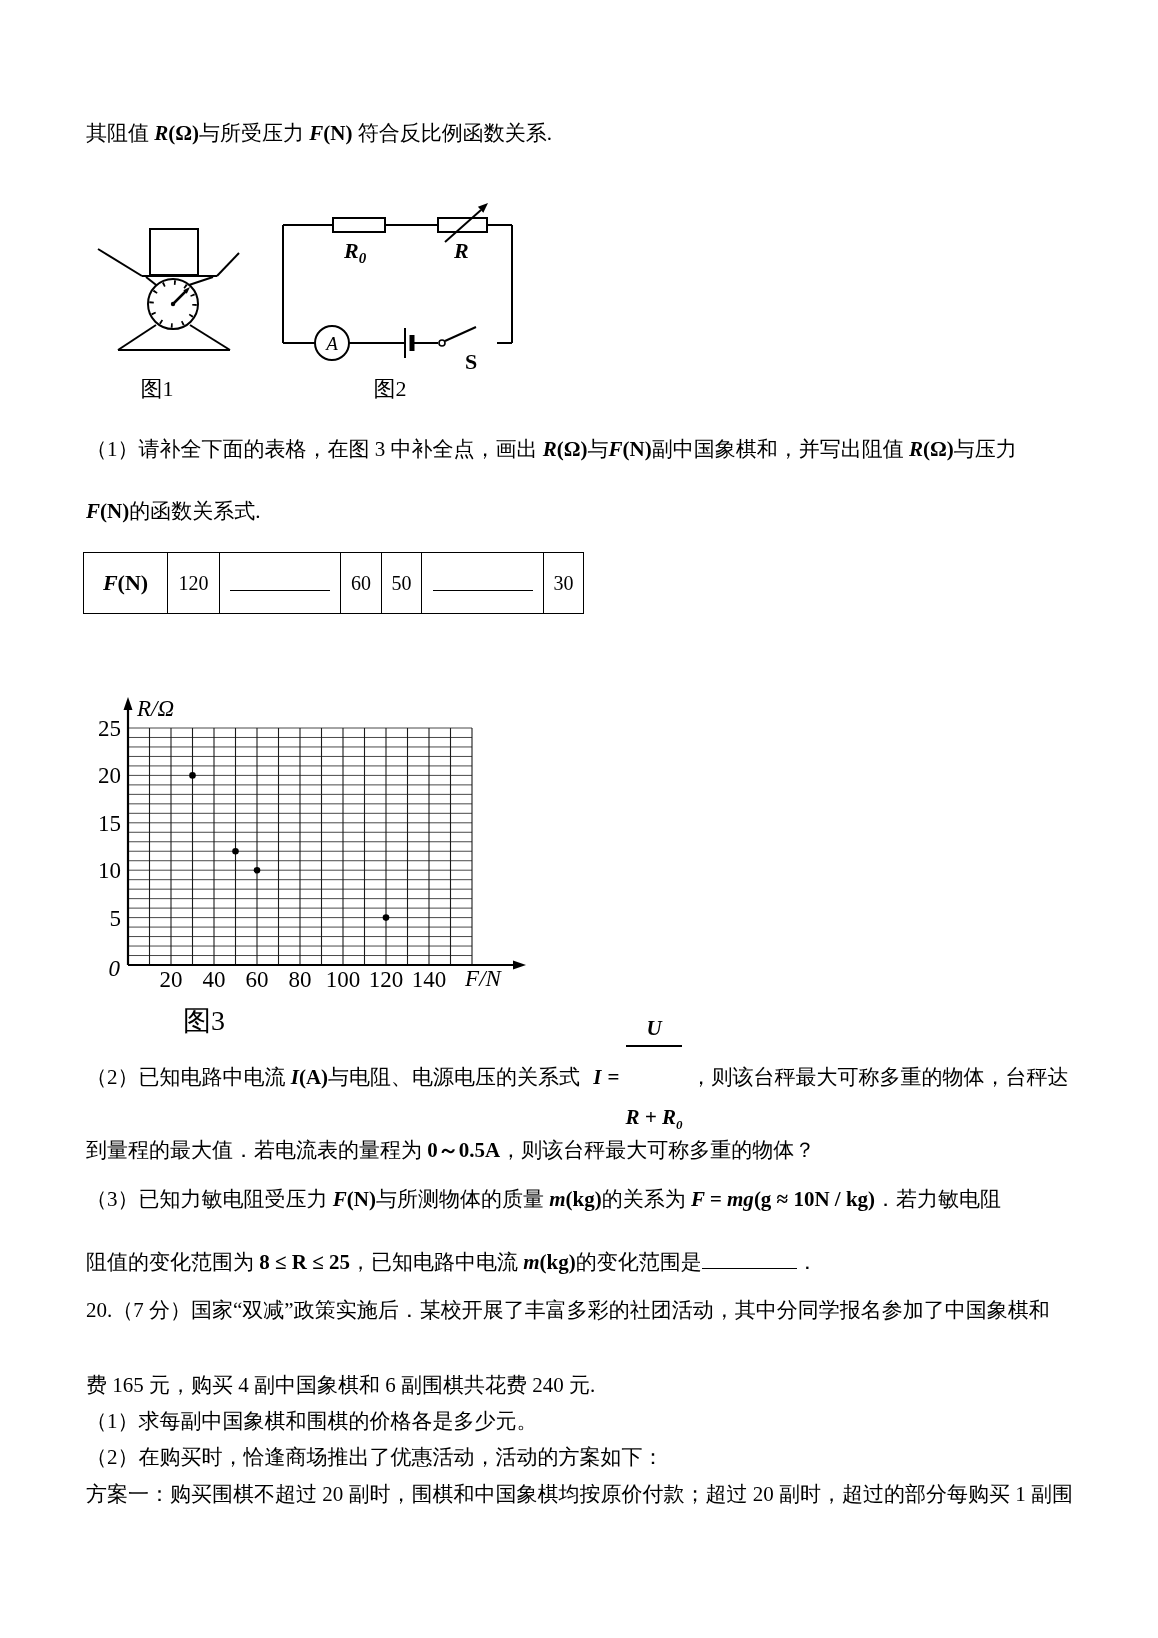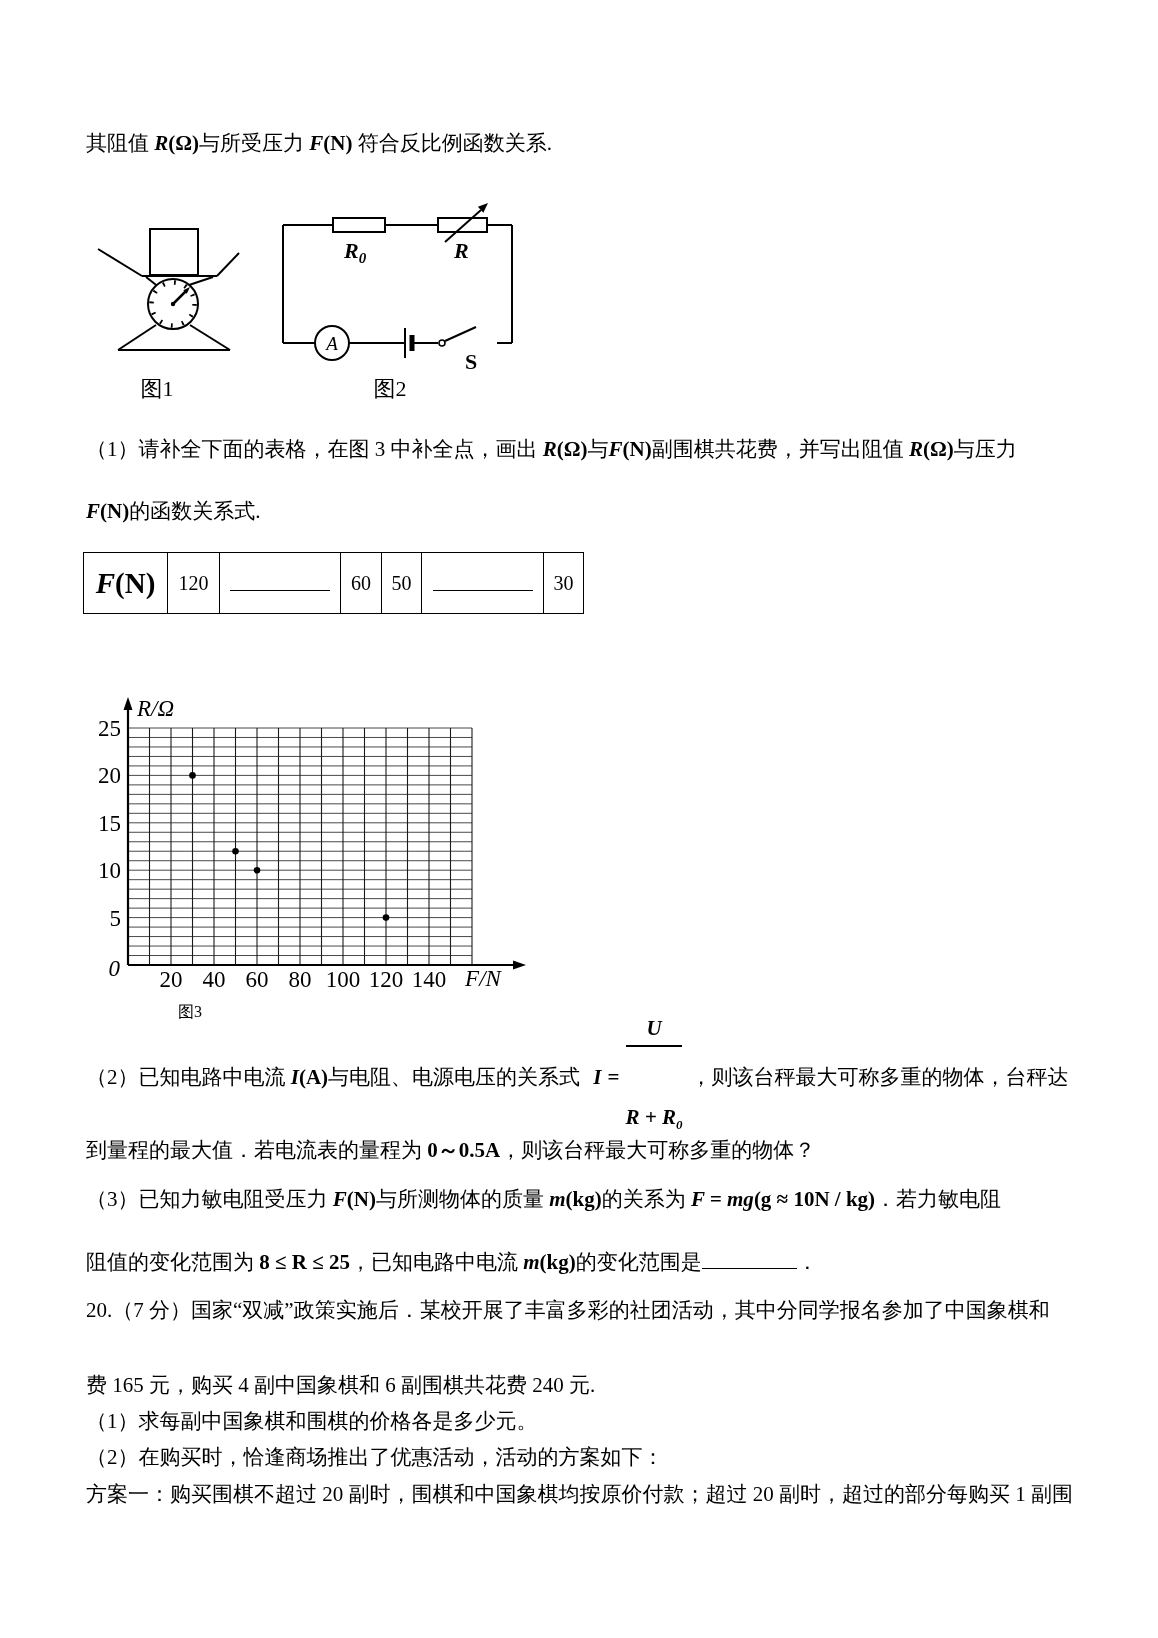--- a/index.html
+++ b/index.html
@@ -11,23 +11,23 @@
   .line{position:absolute;left:86px;white-space:pre;line-height:27px;}
   .line-tall{display:flex;align-items:center;height:70px;}
   .mb{font-weight:bold;}
   .mbi{font-weight:bold;font-style:italic;}
   .blank{display:inline-block;width:95px;border-bottom:1.6px solid #000;height:1.0em;vertical-align:baseline;}
   .blank-cell{width:100px;}
   
   .data-table{position:absolute;border-collapse:collapse;table-layout:fixed;}
   .data-table td{border:1.6px solid #000;text-align:center;vertical-align:middle;
     font-size:20px;height:60px;padding:0;}
-  .data-table td.th{font-size:29px;}
-  
-  .caption{position:absolute;text-align:center;font-size:16px;}
+  .data-table td.th{font-size:22px;}
+  
+  .caption{position:absolute;text-align:right;font-size:28px;}
   .fig-caption{font-size:22px;font-family:"Liberation Serif","DejaVu Serif",serif;}
   .circuit-label{font-size:22px;font-style:italic;font-weight:bold;}
   .ammeter-label{font-size:19px;font-style:italic;}
   .sw-label{font-size:22px;font-weight:bold;}
   
   .formula{display:inline-flex;align-items:center;margin:0 8px;}
   .formula .feq{font-weight:bold;margin:0 6px;}
   .frac{display:inline-block;text-align:center;vertical-align:middle;}
   .frac .num{display:block;border-bottom:2px solid #000;padding:0 16px 3px;}
   .frac .den{display:block;padding-top:3px;}
@@ -38,21 +38,21 @@
   .tick-x{text-anchor:middle;}
   .axis-label{font-family:"Liberation Serif","DejaVu Serif",serif;font-size:23px;font-style:italic;}
   svg{position:absolute;}
   svg line,svg path,svg rect,svg circle,svg polyline{vector-effect:non-scaling-stroke;}
 </style>
 </head>
 <body>
 
 <div class="page">
 
-  <div class="line" style="top:130px"><span>其阻值 </span><span class="mbi">R</span><span class="mb">(Ω)</span><span>与所受压力 </span><span class="mbi">F</span><span class="mb">(N)</span><span> 符合反比例函数关系.</span></div>
+  <div class="line" style="top:120px"><span>其阻值 </span><span class="mbi">R</span><span class="mb">(Ω)</span><span>与所受压力 </span><span class="mbi">F</span><span class="mb">(N)</span><span> 符合反比例函数关系.</span></div>
 
   <svg style="left:80px;top:192px" width="450" height="215" viewBox="0 0 450 215">
     <g stroke="#000" fill="none" stroke-width="2">
       <line x1="18" y1="57" x2="62" y2="84"></line>
       <line x1="62" y1="84" x2="137" y2="84"></line>
       <line x1="137" y1="84" x2="159" y2="61"></line>
       <rect x="70" y="37" width="48" height="46" fill="#fff"></rect>
       <line x1="66" y1="85" x2="80" y2="96"></line>
       <line x1="133" y1="85" x2="106" y2="94"></line>
       <circle cx="93" cy="112" r="25" fill="#fff"></circle>
@@ -85,21 +85,21 @@
       <line x1="365" y1="149" x2="396" y2="135"></line>
       <line x1="417" y1="151" x2="432" y2="151"></line>
       <text class="circuit-label" x="264" y="66" fill="#000" stroke="none"><tspan>R</tspan><tspan dy="5" font-size="15">0</tspan></text>
       <text class="circuit-label" x="374" y="66" fill="#000" stroke="none">R</text>
       <text class="ammeter-label" x="252" y="158" text-anchor="middle" fill="#000" stroke="none">A</text>
       <text class="sw-label" x="385" y="177" fill="#000" stroke="none">S</text>
       <text x="310" y="204" class="fig-caption" text-anchor="middle" fill="#000" stroke="none">图2</text>
     </g>
   </svg>
 
-  <div class="line" style="top:436px"><span>（1）请补全下面的表格，在图 3 中补全点，画出 </span><span class="mbi">R</span><span class="mb">(Ω)</span><span>与</span><span class="mbi">F</span><span class="mb">(N)</span><span>副围棋共花费，并写出阻值 </span><span class="mbi">R</span><span class="mb">(Ω)</span><span>与压力</span></div>
+  <div class="line" style="top:436px"><span>（1）请补全下面的表格，在图 3 中补全点，画出 </span><span class="mbi">R</span><span class="mb">(Ω)</span><span>与</span><span class="mbi">F</span><span class="mb">(N)</span><span>副中国象棋和，并写出阻值 </span><span class="mbi">R</span><span class="mb">(Ω)</span><span>与压力</span></div>
   <div class="line" style="top:498px"><span class="mbi">F</span><span class="mb">(N)</span><span>的函数关系式.</span></div>
 
   <table class="data-table" style="left:83px;top:552px">
     <colgroup>
       <col style="width:84px">
         <col style="width:52px">
         <col style="width:121px">
       <col style="width:41px">
         <col style="width:40px">
         <col style="width:122px">

